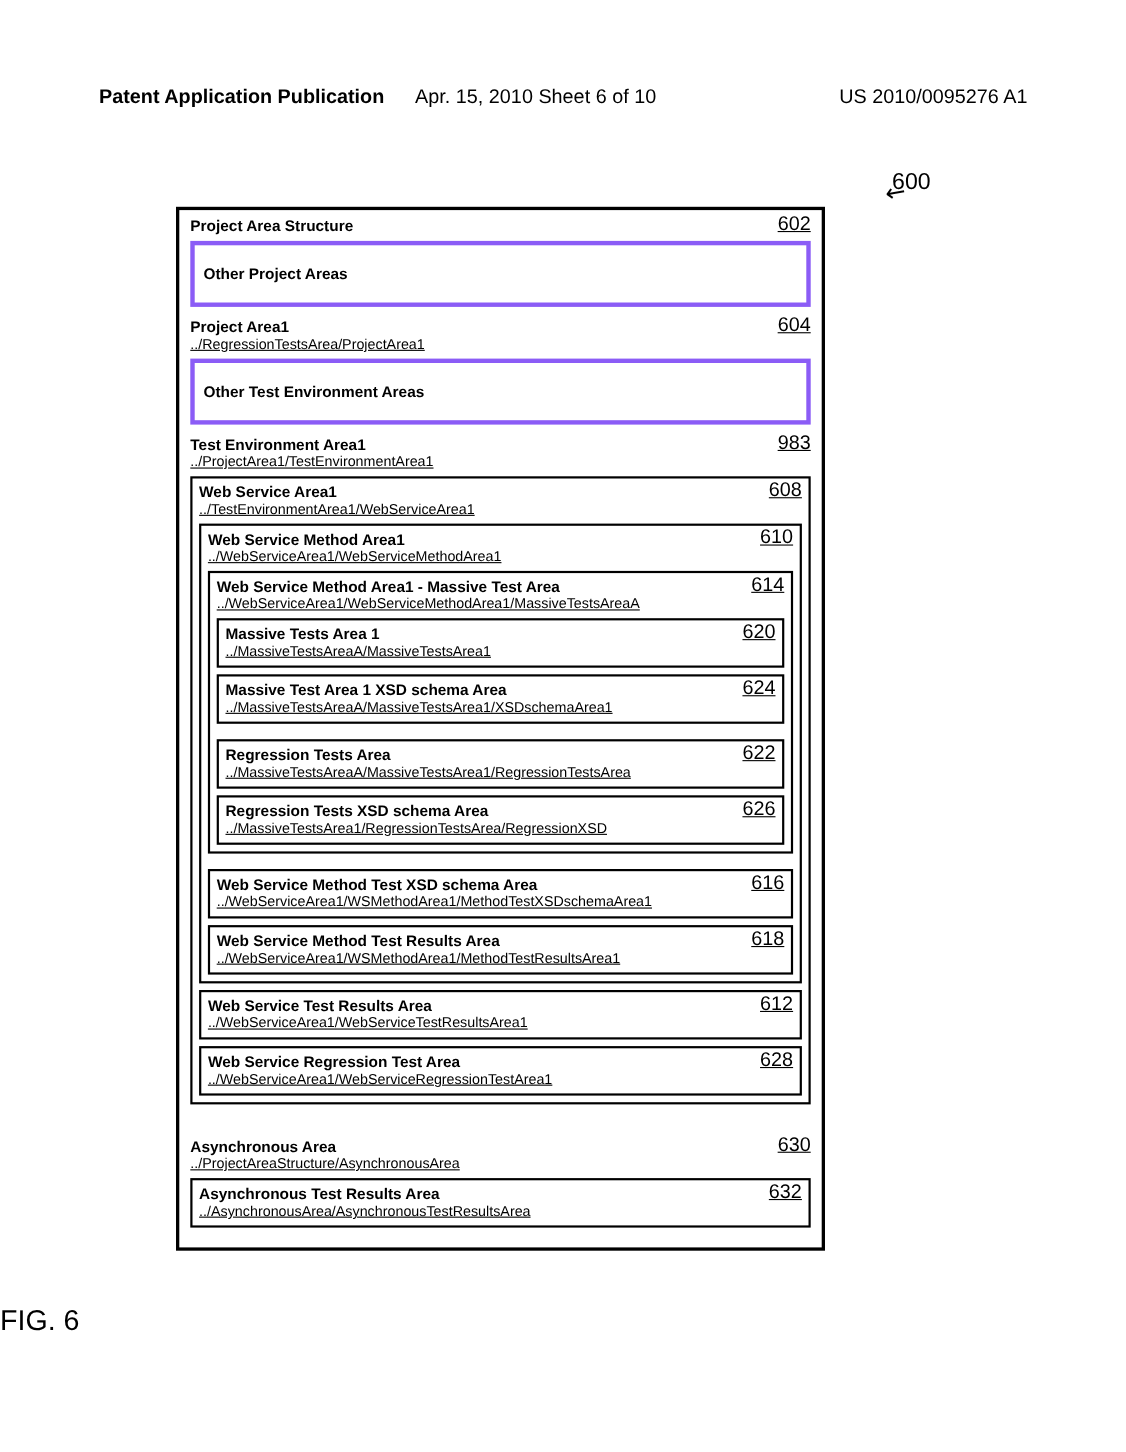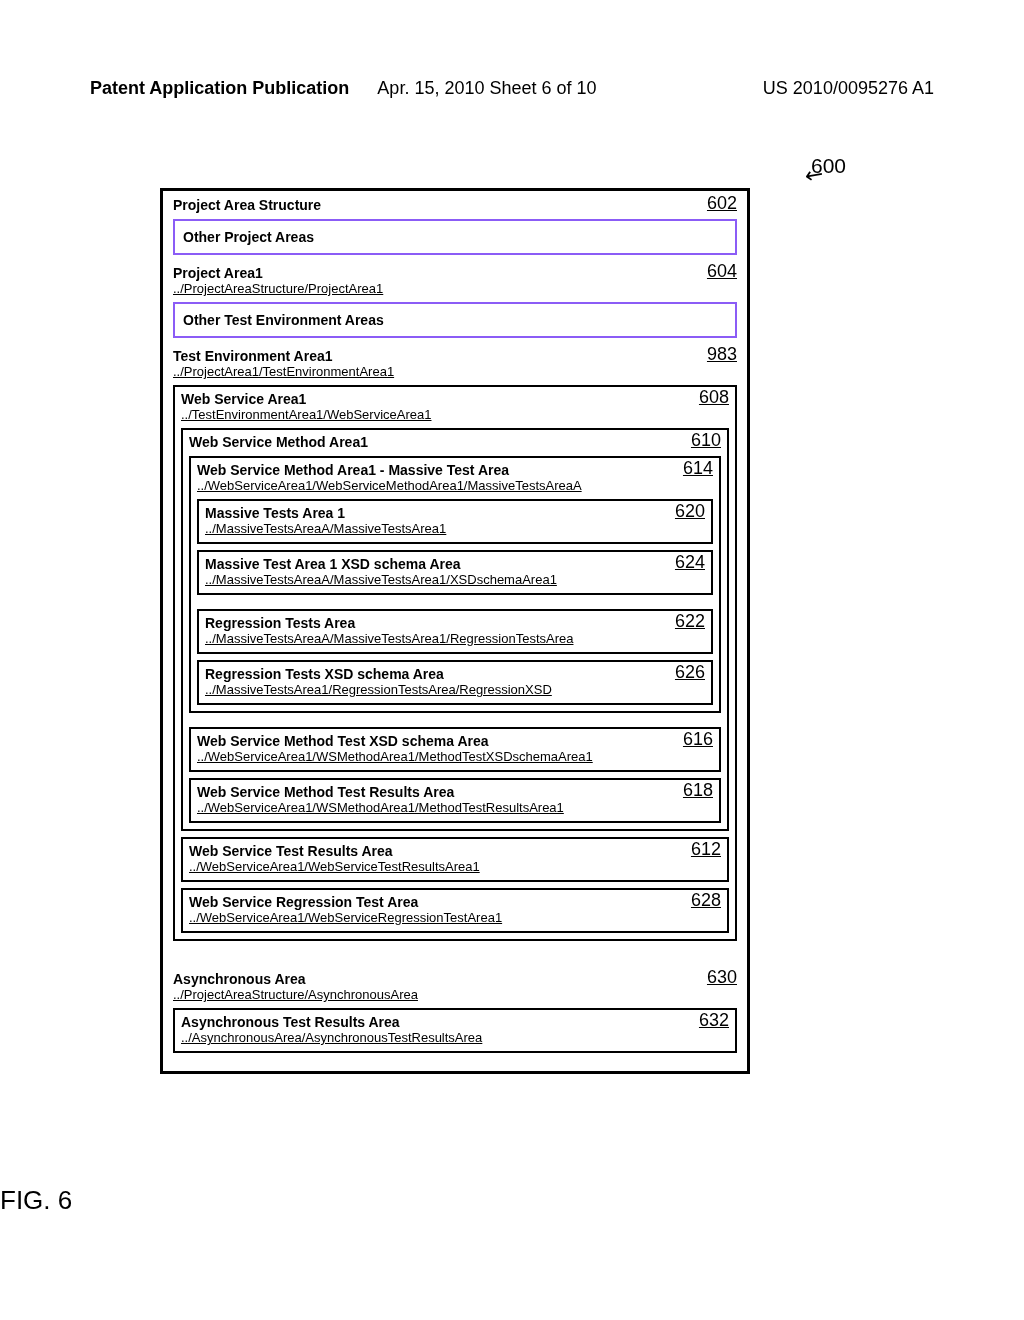--- a/index.html
+++ b/index.html
@@ -28,22 +28,22 @@
   .num   { font-size: 18px; text-decoration: underline; float: right; margin-top: -4px; }
 
   .box {
     border: 2px solid #000;
     padding: 4px 6px 6px 6px;
     margin-top: 6px;
     position: relative;
     clear: both;
   }
   .hdrbar {
-    border: 2px solid #8b5cf6;
-    padding: 8px 8px;
+    border: 4px solid #8b5cf6;
+    padding: 18px 8px;
     margin-top: 6px;
     font-weight: 700;
     font-size: 14px;
   }
   .clearfix::after { content: ""; display: table; clear: both; }
 
   .fig { position: absolute; top: 1185px; left: 0; right: 0; text-align: left; font-size: 26px; }
 </style>
 </head>
 <body>
@@ -63,37 +63,38 @@
 
   <div class="outer clearfix">
     <span class="num">602</span>
     <div class="title">Project Area Structure</div>
 
     <div class="hdrbar">Other Project Areas</div>
 
     <div class="box clearfix" style="border:none; padding-left:0; padding-right:0;">
       <span class="num">604</span>
       <div class="title">Project Area1</div>
-      <div class="path">../ProjectAreaStructure/ProjectArea1</div>
+      <div class="path">../RegressionTestsArea/ProjectArea1</div>
 
       <div class="hdrbar">Other Test Environment Areas</div>
 
       <div class="box clearfix" style="border:none; padding-left:0; padding-right:0;">
         <span class="num">983</span>
         <div class="title">Test Environment Area1</div>
         <div class="path">../ProjectArea1/TestEnvironmentArea1</div>
 
         <div class="box clearfix">
           <span class="num">608</span>
           <div class="title">Web Service Area1</div>
           <div class="path">../TestEnvironmentArea1/WebServiceArea1</div>
 
           <div class="box clearfix">
             <span class="num">610</span>
             <div class="title">Web Service Method Area1</div>
+            <div class="path">../WebServiceArea1/WebServiceMethodArea1</div>
 
             <div class="box clearfix">
               <span class="num">614</span>
               <div class="title">Web Service Method Area1 - Massive Test Area</div>
               <div class="path">../WebServiceArea1/WebServiceMethodArea1/MassiveTestsAreaA</div>
 
               <div class="box clearfix">
                 <span class="num">620</span>
                 <div class="title">Massive Tests Area 1</div>
                 <div class="path">../MassiveTestsAreaA/MassiveTestsArea1</div>

